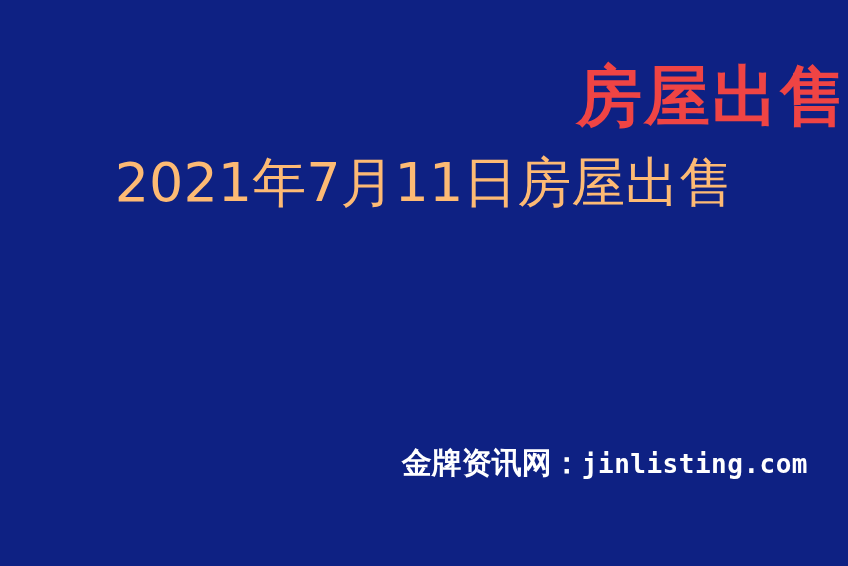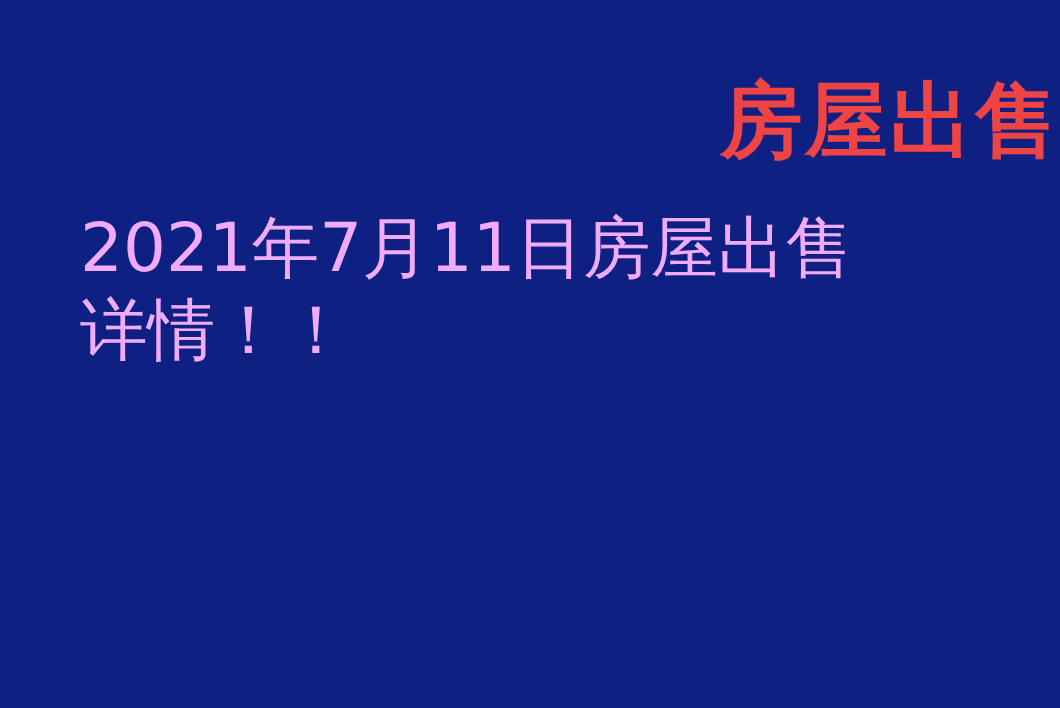--- a/index.html
+++ b/index.html
@@ -31,24 +31,25 @@
     font-weight: 700;
     font-size: 66px;
     line-height: 78px;
     letter-spacing: 2px;
     white-space: nowrap;
   }
 
   
   .bodyblock {
     position: absolute;
-    top: 166px;
+    top: 150px;
     left: 64px;
     width: 720px;
-    color: #f0abfc;
+    text-align: center;
+    color: #fdba74;
     font-family: "DejaVu Sans", "Liberation Sans", sans-serif;
     font-weight: 400;
     font-size: 54px;
     line-height: 65px;
     letter-spacing: 0px;
   }
 
   .bodyline {
     display: block;
     white-space: nowrap;
@@ -93,17 +94,19 @@
 </style>
 </head>
 <body>
 
 <div id="poster">
 
   <div class="headline">房屋出售</div>
 
   <div class="bodyblock">
     <span class="bodyline">2021年7月11日房屋出售</span>
-    <span class="bodyline">详情！！</span>
   </div>
 
+  <div class="footer">
+    <span class="footer-name">金牌资讯网</span><span class="footer-sep">：</span><span class="footer-url">jinlisting.com</span>
+  </div>
 
 </div>
 
 </body></html>

